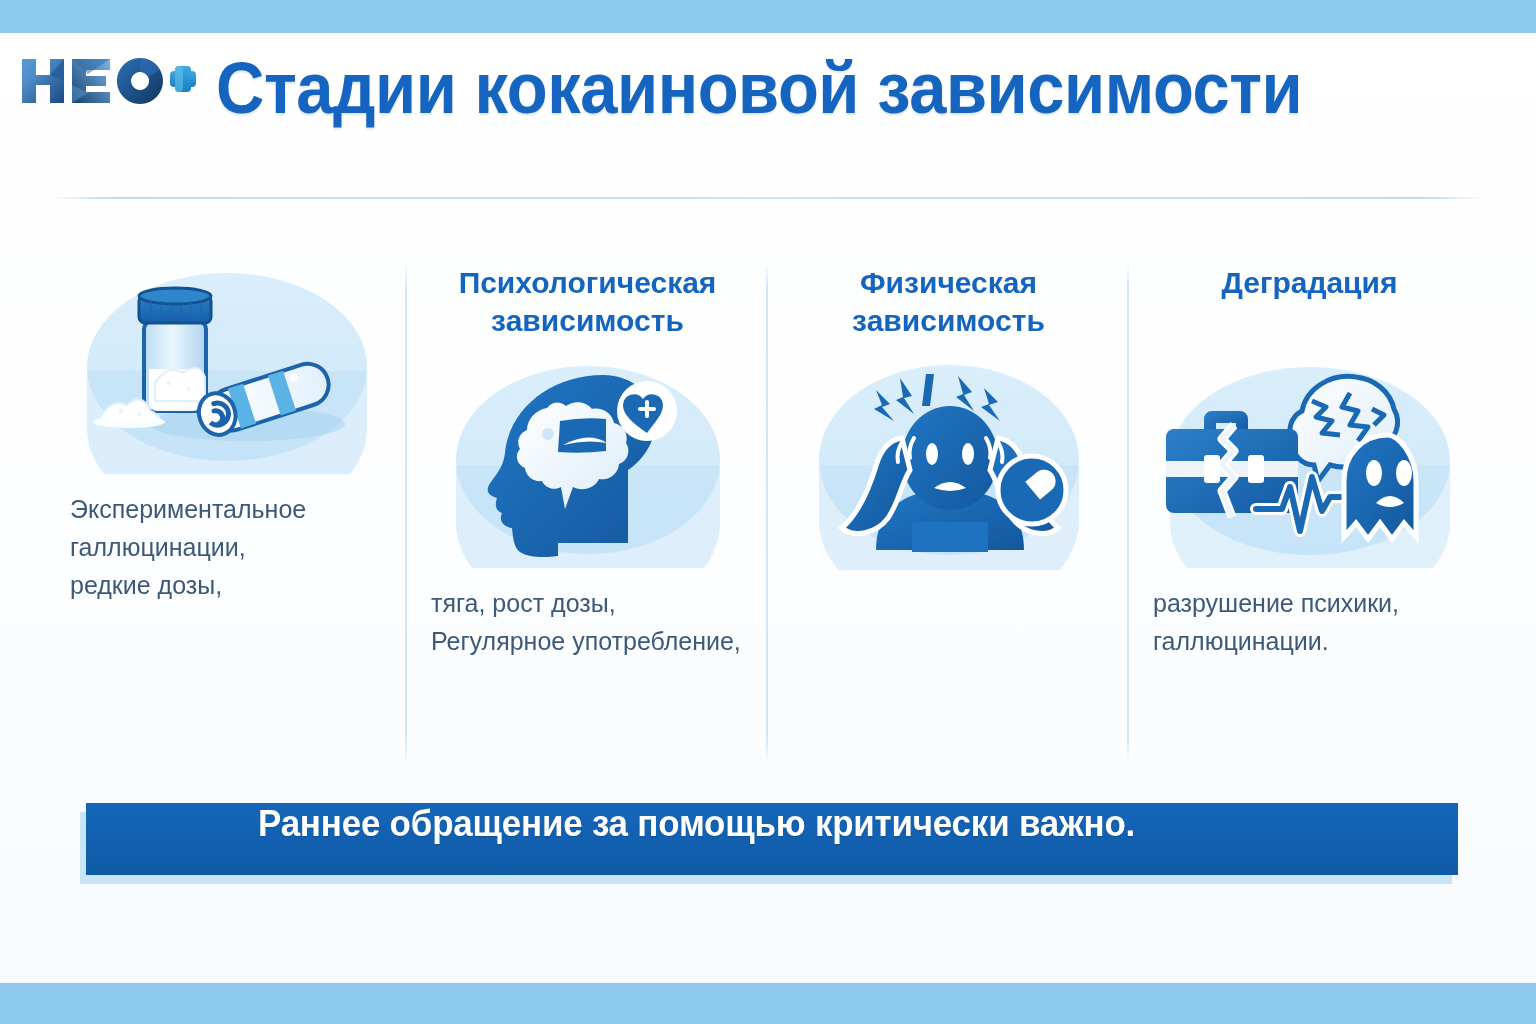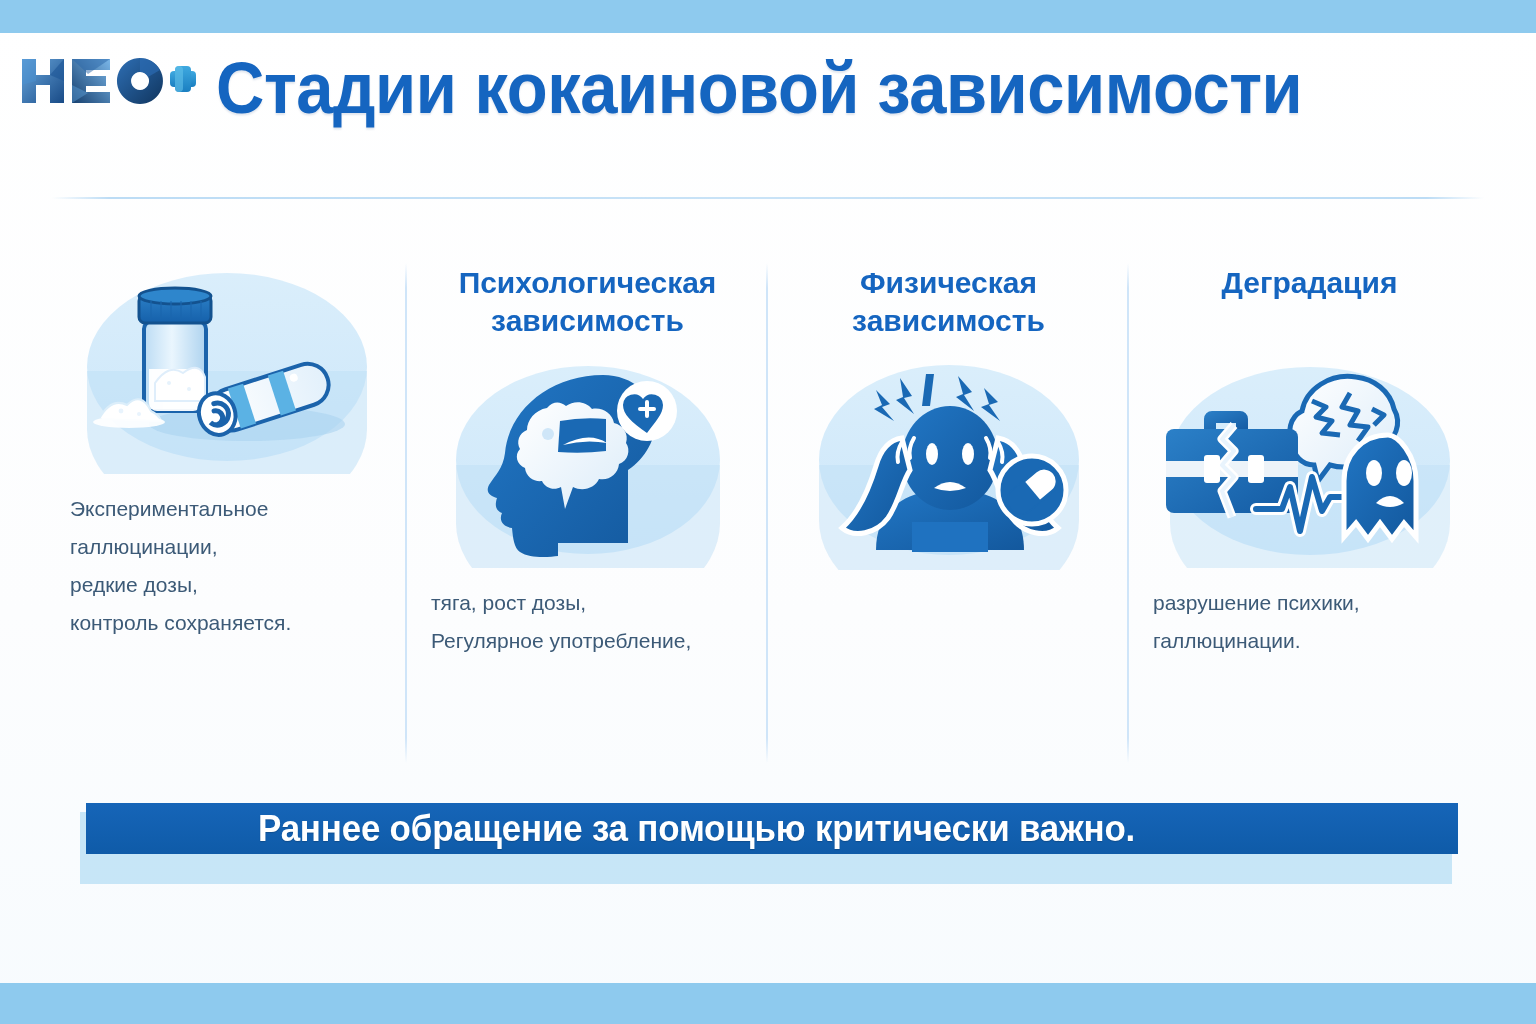--- a/index.html
+++ b/index.html
@@ -81,37 +81,37 @@
     min-height:80px;
   }
   .icon-wrap{
     display:flex;justify-content:center;align-items:center;
     height:220px;margin-top:6px;
   }
   .icon-wrap svg{display:block;}
   .col-body{
     margin-top:14px;
     color:#3c5a77;
-    font-size:21px;
+    font-size:25px;
     line-height:38px;
     font-family:"Liberation Sans Narrow","Liberation Sans",sans-serif;
     padding-left:10px;
   }
   .col-body .ln{display:block;white-space:nowrap;}
 
   
   .banner-shadow{
     position:absolute;left:80px;top:812px;width:1372px;height:72px;
     background:#9ed3f0;
     opacity:0.55;
   }
   .banner{
-    position:absolute;left:86px;top:803px;width:1372px;height:51px;
+    position:absolute;left:86px;top:803px;width:1372px;height:72px;
     background:linear-gradient(180deg,#1665b8 0%,#0f5ba8 100%);
-    display:flex;align-items:center;
+    display:flex;align-items:flex-start;
   }
   .banner-text{
     color:#ffffff;
     font-size:36px;
     font-weight:700;
     font-family:"Liberation Sans Narrow","Liberation Sans",sans-serif;
     letter-spacing:-0.2px;
     margin-left:172px;
     transform:scaleX(0.97);
     transform-origin:left center;
@@ -238,21 +238,20 @@
             <path d="M138 128 a11 11 0 1 1 -9 17 a7 7 0 1 0 7 -10" fill="none" stroke="#1b63ab" stroke-width="5" stroke-linecap="round"></path>
             <circle cx="222" cy="128" r="4" fill="#ffffff"></circle>
           </g>
         </svg>
       </div>
 
       <div class="col-body">
         <span class="ln">Экспериментальное</span>
         <span class="ln">галлюцинации,</span>
         <span class="ln">редкие дозы,</span>
-        <span class="ln">контроль сохраняется.</span>
       </div>
       <div class="divider"></div>
     </div>
 
     <div class="col">
       <div class="col-head">
         <span class="ln">Психологическая</span>
         <span class="ln">зависимость</span>
       </div>
 

